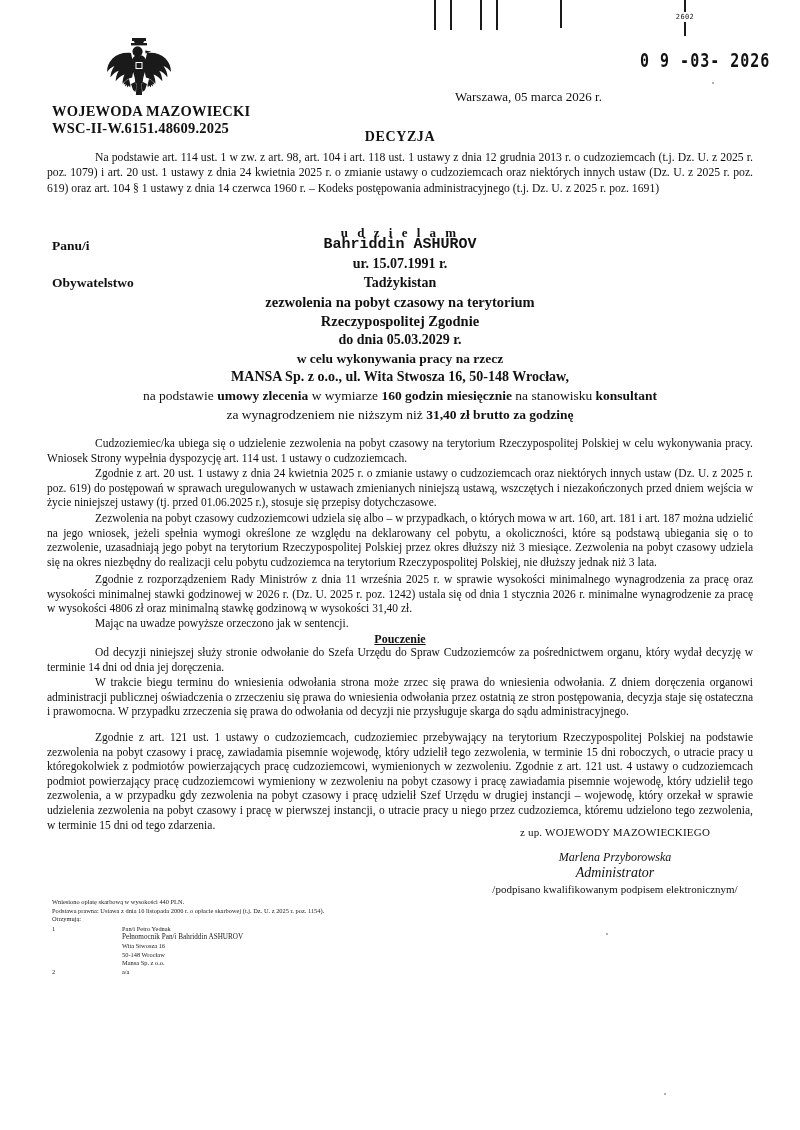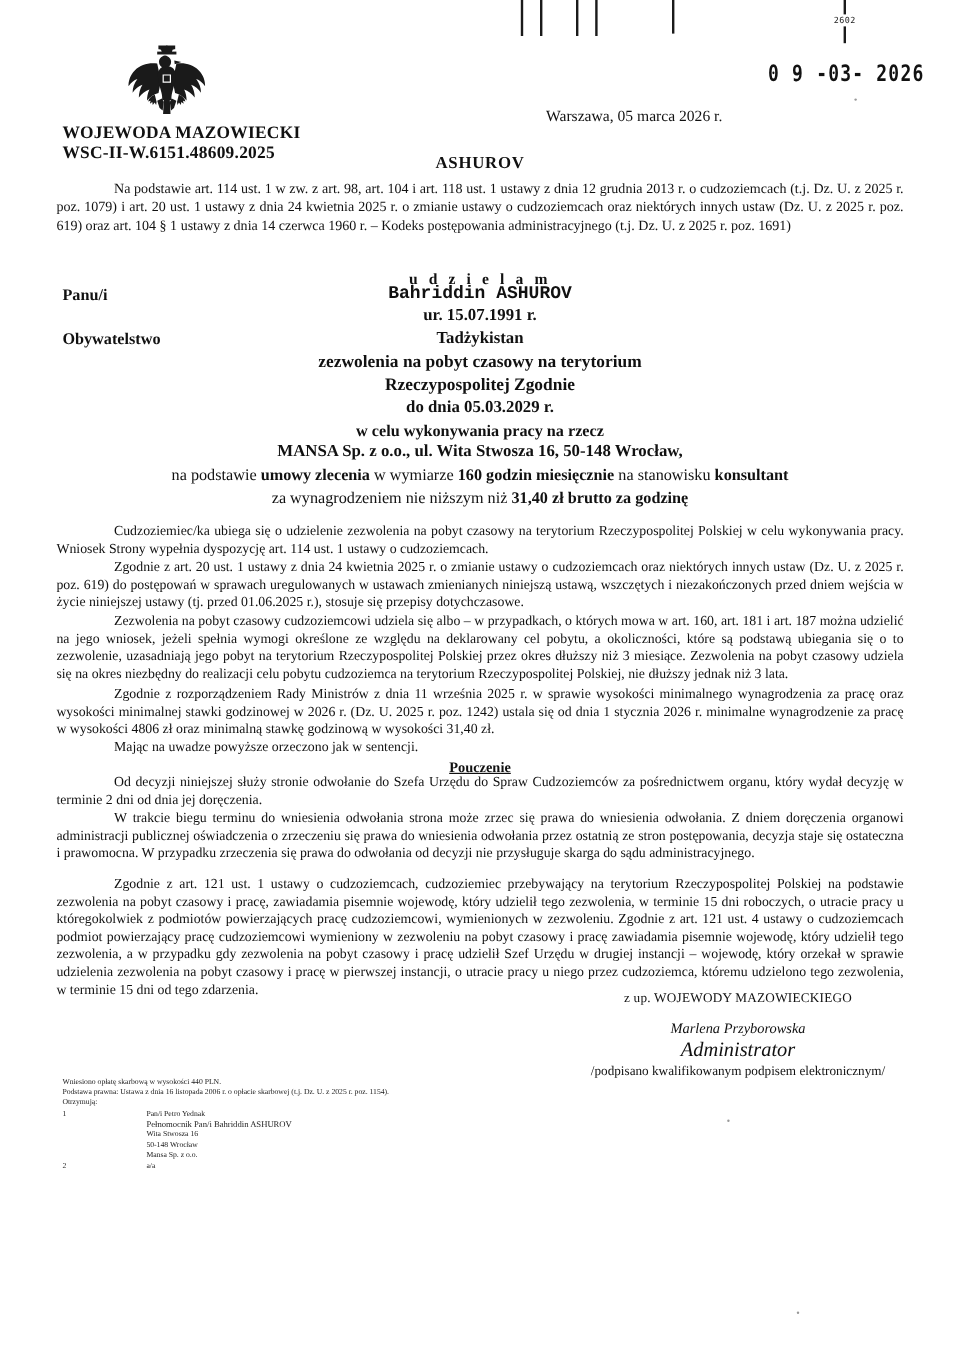--- a/index.html
+++ b/index.html
@@ -38,21 +38,21 @@
   }
   .scanbars i:nth-child(1) { left: 4px; }
   .scanbars i:nth-child(2) { left: 20px; }
   .scanbars i:nth-child(3) { left: 50px; }
   .scanbars i:nth-child(4) { left: 66px; }
   .scanbars i:nth-child(5) { left: 130px; height: 28px; }
 
   .docnum {
     position: absolute;
     top: 0;
-    left: 674px;
+    left: 655px;
     width: 60px;
     text-align: center;
     font-family: "DejaVu Sans Mono", monospace;
     font-size: 7px;
     color: #1c1c1c;
     letter-spacing: 0.4px;
   }
   .docnum .tick-top,
   .docnum .tick-bot {
     display: block;
@@ -217,21 +217,21 @@
     font-size: 11.5px;
   }
   .sig-name {
     display: block;
     font-style: italic;
     font-size: 12px;
   }
   .sig-role {
     display: block;
     font-style: italic;
-    font-size: 17px;
+    font-size: 14px;
   }
   .sig-note {
     display: block;
     font-size: 11px;
     margin-top: 2px;
   }
 
   
   .footer {
     position: absolute;
@@ -310,21 +310,21 @@
     </svg>
   </div>
 
   <div class="authority">
     <div>WOJEWODA MAZOWIECKI</div>
     <div>WSC-II-W.6151.48609.2025</div>
   </div>
 
   <div class="place-date">Warszawa, 05 marca 2026 r.</div>
 
-  <div class="doc-title">ASHUROV</div>
+  <div class="doc-title">DECYZJA</div>
 
   <div class="legal-basis">Na podstawie art. 114 ust. 1 w zw. z art. 98, art. 104 i art. 118 ust. 1 ustawy z dnia 12 grudnia 2013 r. o cudzoziemcach (t.j. Dz. U. z 2025 r. poz. 1079) i art. 20 ust. 1 ustawy z dnia 24 kwietnia 2025 r. o zmianie ustawy o cudzoziemcach oraz niektórych innych ustaw (Dz. U. z 2025 r. poz. 619) oraz art. 104 § 1 ustawy z dnia 14 czerwca 1960 r. – Kodeks postępowania administracyjnego (t.j. Dz. U. z 2025 r. poz. 1691)</div>
 
   <div class="grant-word">u d z i e l a m</div>
 
   <div class="label-col label-panu">Panu/i</div>
   <div class="label-col label-obyw">Obywatelstwo</div>
 
   <div class="center-stack cs-name">Bahriddin ASHUROV</div>
   <div class="center-stack cs-birth">ur. 15.07.1991 r.</div>
@@ -345,21 +345,21 @@
 
 
   <div class="para p1">Cudzoziemiec/ka ubiega się o udzielenie zezwolenia na pobyt czasowy na terytorium Rzeczypospolitej Polskiej w celu wykonywania pracy. Wniosek Strony wypełnia dyspozycję art. 114 ust. 1 ustawy o cudzoziemcach.</div>
   <div class="para p2">Zgodnie z art. 20 ust. 1 ustawy z dnia 24 kwietnia 2025 r. o zmianie ustawy o cudzoziemcach oraz niektórych innych ustaw (Dz. U. z 2025 r. poz. 619) do postępowań w sprawach uregulowanych w ustawach zmienianych niniejszą ustawą, wszczętych i niezakończonych przed dniem wejścia w życie niniejszej ustawy (tj. przed 01.06.2025 r.), stosuje się przepisy dotychczasowe.</div>
   <div class="para p3">Zezwolenia na pobyt czasowy cudzoziemcowi udziela się albo – w przypadkach, o których mowa w art. 160, art. 181 i art. 187 można udzielić na jego wniosek, jeżeli spełnia wymogi określone ze względu na deklarowany cel pobytu, a okoliczności, które są podstawą ubiegania się o to zezwolenie, uzasadniają jego pobyt na terytorium Rzeczypospolitej Polskiej przez okres dłuższy niż 3 miesiące. Zezwolenia na pobyt czasowy udziela się na okres niezbędny do realizacji celu pobytu cudzoziemca na terytorium Rzeczypospolitej Polskiej, nie dłuższy jednak niż 3 lata.</div>
   <div class="para p4">Zgodnie z rozporządzeniem Rady Ministrów z dnia 11 września 2025 r. w sprawie wysokości minimalnego wynagrodzenia za pracę oraz wysokości minimalnej stawki godzinowej w 2026 r. (Dz. U. 2025 r. poz. 1242) ustala się od dnia 1 stycznia 2026 r. minimalne wynagrodzenie za pracę w wysokości 4806 zł oraz minimalną stawkę godzinową w wysokości 31,40 zł.</div>
   <div class="para p5">Mając na uwadze powyższe orzeczono jak w sentencji.</div>
 
   <div class="section-head sh-pouc">Pouczenie</div>
 
-  <div class="para p6">Od decyzji niniejszej służy stronie odwołanie do Szefa Urzędu do Spraw Cudzoziemców za pośrednictwem organu, który wydał decyzję w terminie 2 dni od dnia jej doręczenia.</div>
+  <div class="para p6">Od decyzji niniejszej służy stronie odwołanie do Szefa Urzędu do Spraw Cudzoziemców za pośrednictwem organu, który wydał decyzję w terminie 14 dni od dnia jej doręczenia.</div>
   <div class="para p7">W trakcie biegu terminu do wniesienia odwołania strona może zrzec się prawa do wniesienia odwołania. Z dniem doręczenia organowi administracji publicznej oświadczenia o zrzeczeniu się prawa do wniesienia odwołania przez ostatnią ze stron postępowania, decyzja staje się ostateczna i prawomocna. W przypadku zrzeczenia się prawa do odwołania od decyzji nie przysługuje skarga do sądu administracyjnego.</div>
   <div class="para p8">Zgodnie z art. 121 ust. 1 ustawy o cudzoziemcach, cudzoziemiec przebywający na terytorium Rzeczypospolitej Polskiej na podstawie zezwolenia na pobyt czasowy i pracę, zawiadamia pisemnie wojewodę, który udzielił tego zezwolenia, w terminie 15 dni roboczych, o utracie pracy u któregokolwiek z podmiotów powierzających pracę cudzoziemcowi, wymienionych w zezwoleniu. Zgodnie z art. 121 ust. 4 ustawy o cudzoziemcach podmiot powierzający pracę cudzoziemcowi wymieniony w zezwoleniu na pobyt czasowy i pracę zawiadamia pisemnie wojewodę, który udzielił tego zezwolenia, a w przypadku gdy zezwolenia na pobyt czasowy i pracę udzielił Szef Urzędu w drugiej instancji – wojewodę, który orzekał w sprawie udzielenia zezwolenia na pobyt czasowy i pracę w pierwszej instancji, o utracie pracy u niego przez cudzoziemca, któremu udzielono tego zezwolenia, w terminie 15 dni od tego zdarzenia.</div>
 
   <div class="sig-onbehalf">z up. WOJEWODY MAZOWIECKIEGO</div>
   <div class="sig-block">
     <span class="sig-name">Marlena Przyborowska</span>
     <span class="sig-role">Administrator</span>
     <span class="sig-note">/podpisano kwalifikowanym podpisem elektronicznym/</span>
   </div>
 

